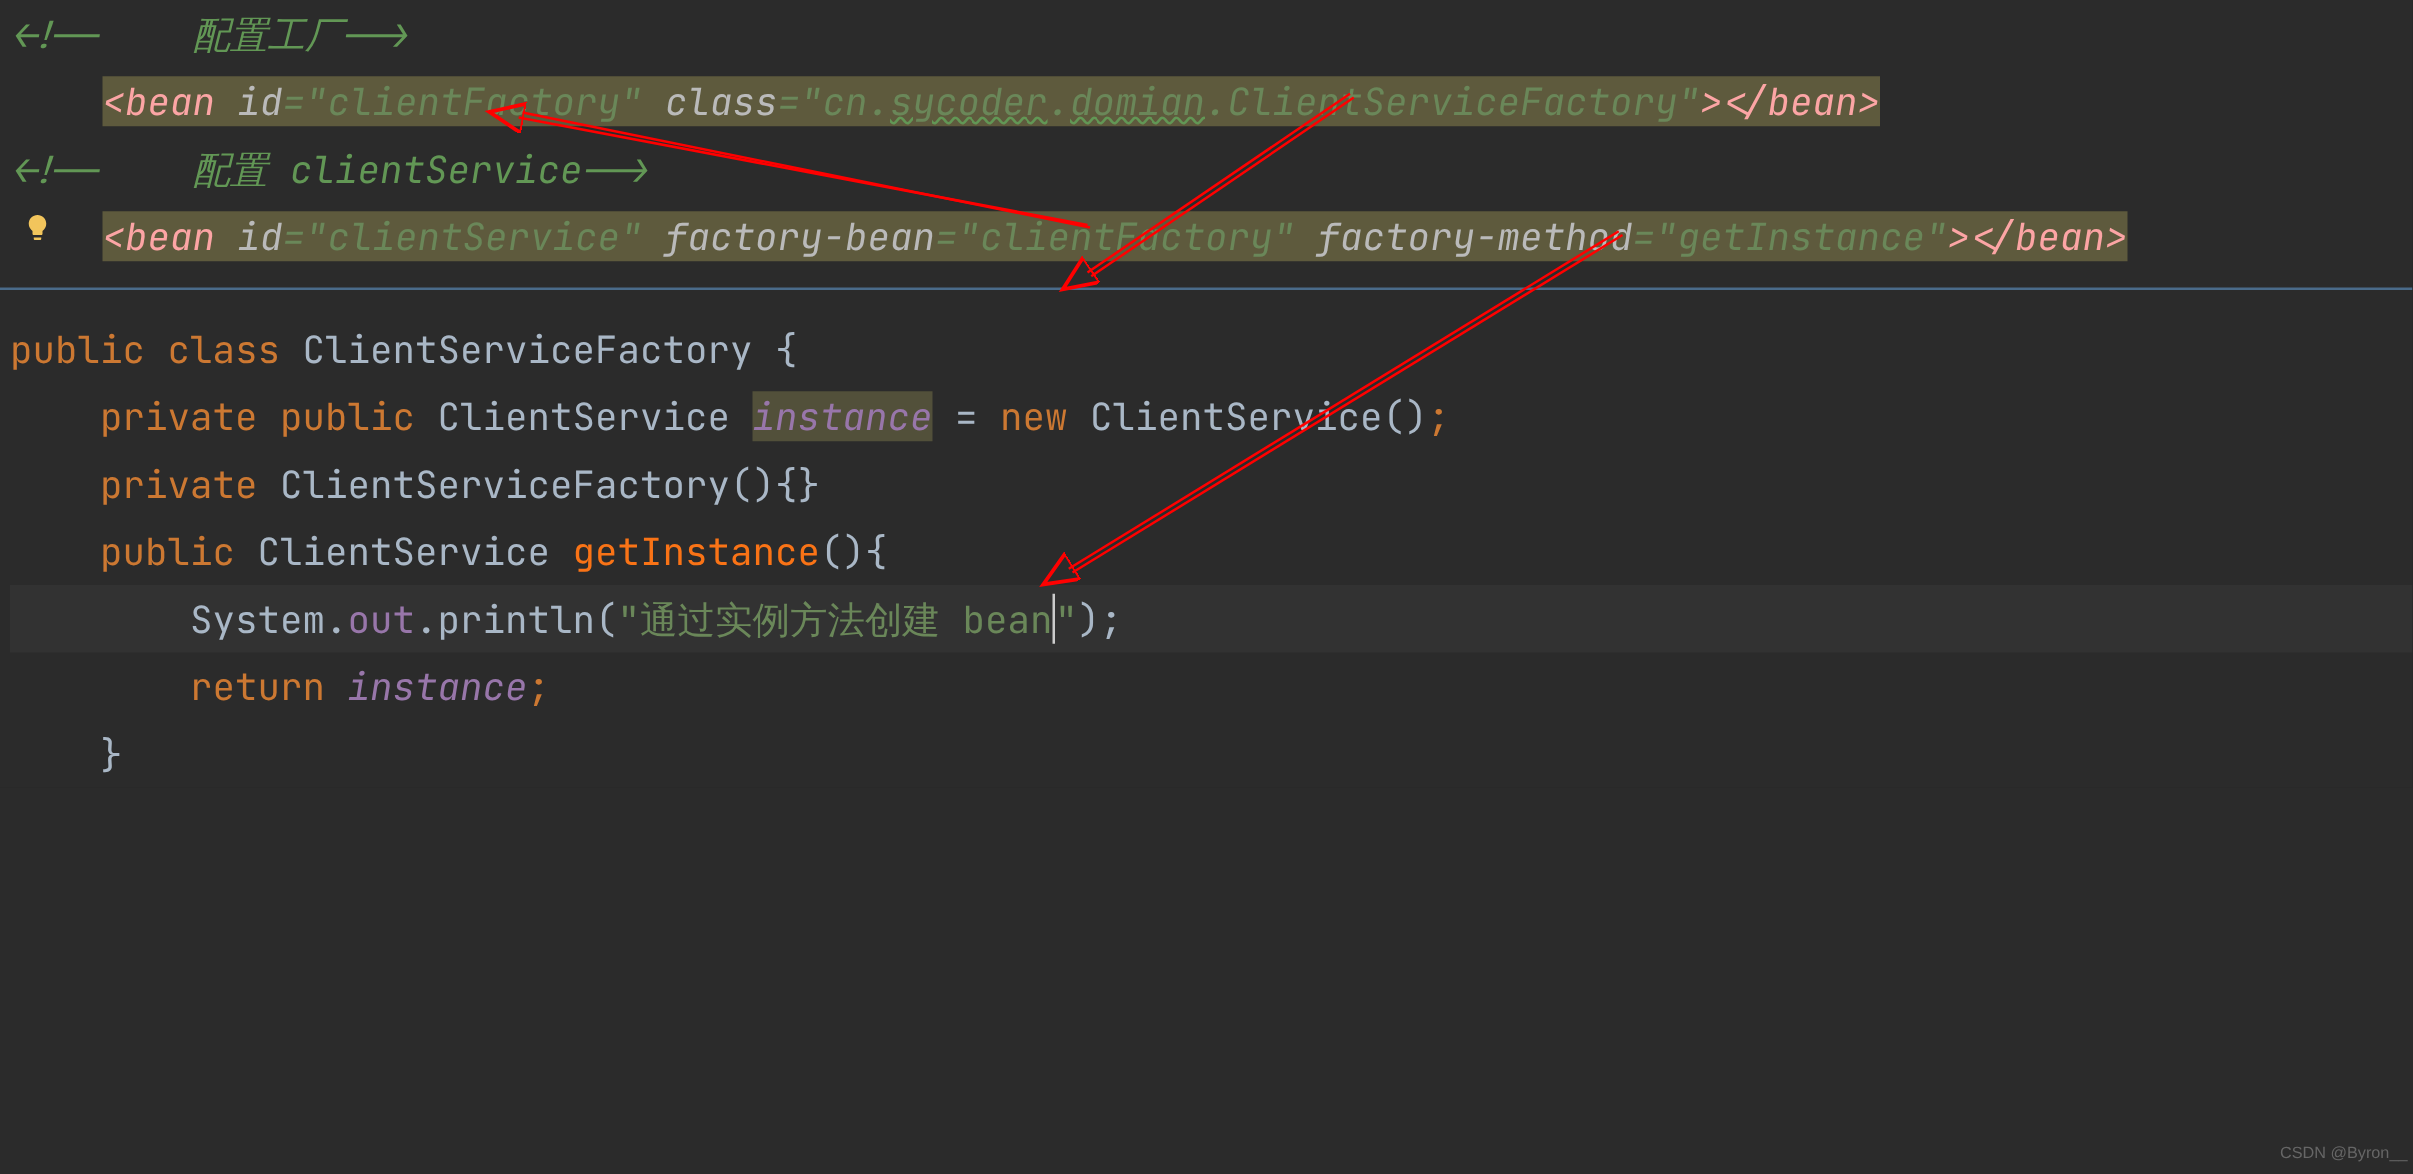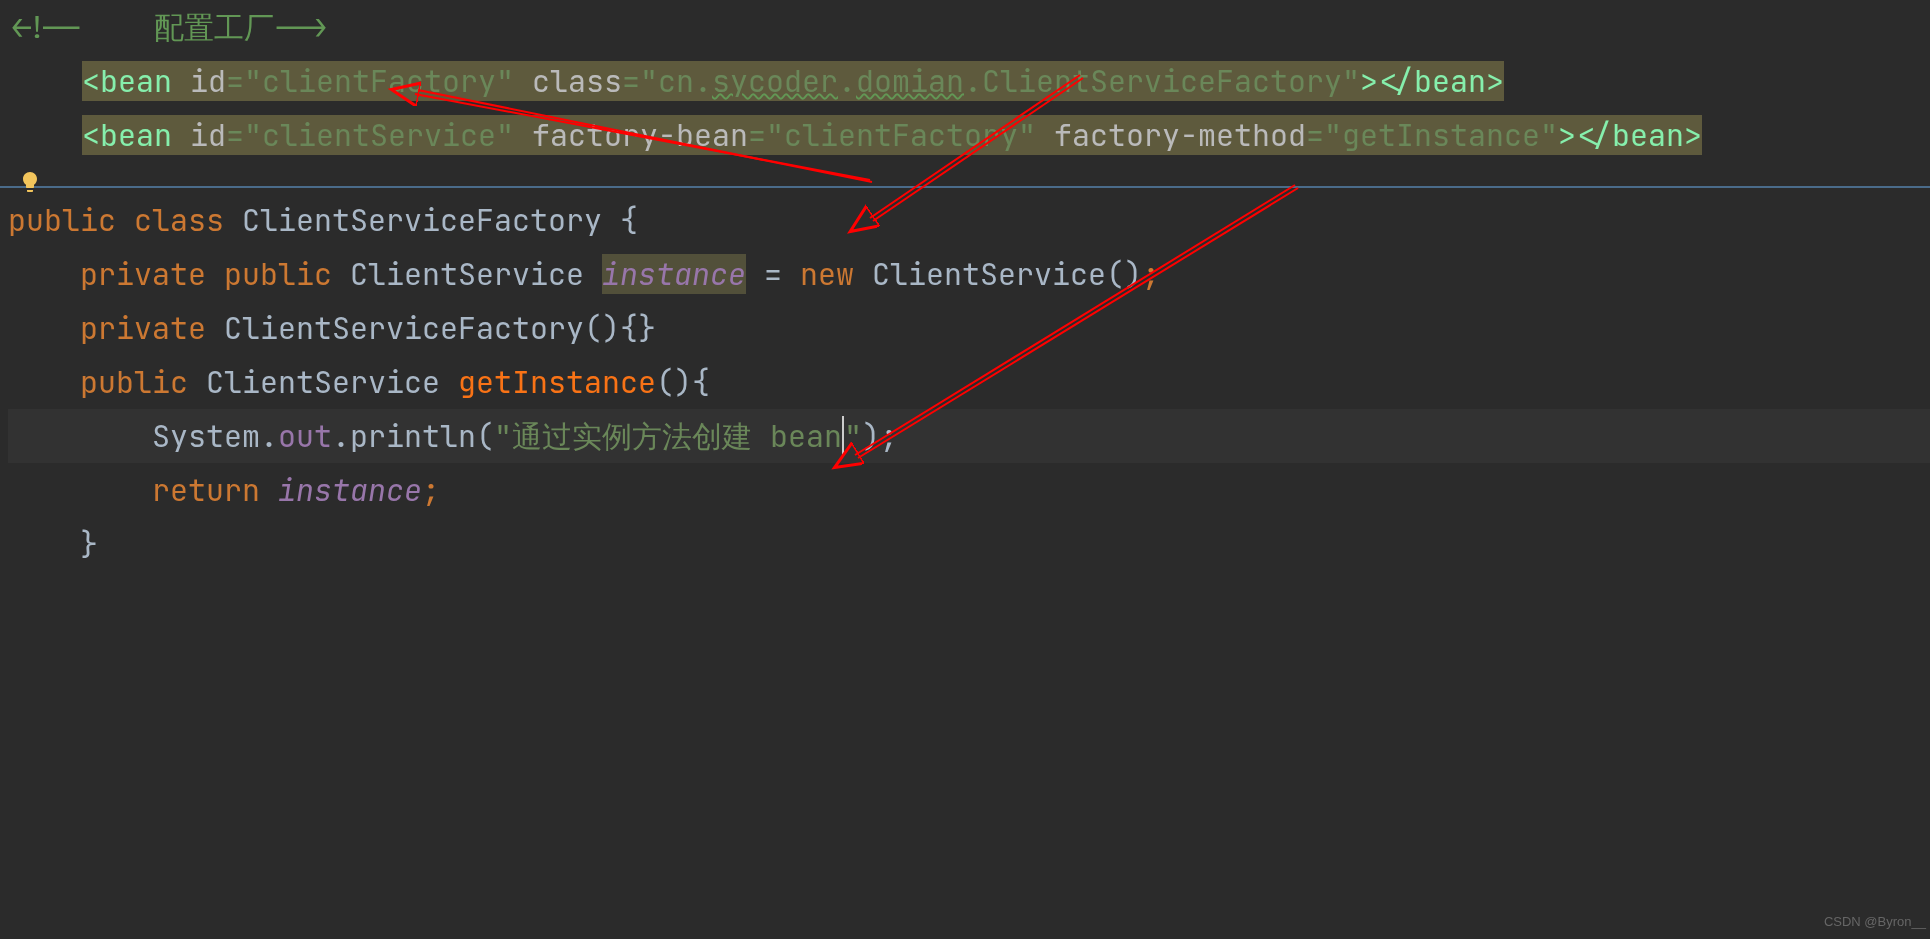--- a/index.html
+++ b/index.html
@@ -21,29 +21,30 @@
       position: relative;
     }
     .line {
       white-space: pre;
       position: relative;
     }
     .top-section {
       background: #2b2b2b;
       padding-left: 10px;
       border-bottom: 2px solid #4a6b8a;
-      padding-bottom: 24px;
+      padding-bottom: 14px;
+      font-style: italic;
     }
     .bottom-section {
       background: #2b2b2b;
       padding-left: 8px;
-      padding-top: 5px;
+      padding-top: 20px;
     }
     .comment-green { color: #629755; }
-    .tag-yellow { color: #86efac; }
+    .tag-yellow { color: #fca5a5; }
     .attr-white { color: #bababa; }
     .attr-green { color: #6a8759; }
     .hl-bg { background: #5e5a3d; }
     .wavy { text-decoration: underline wavy #629755; text-decoration-thickness: 2px; }
     .keyword-orange { color: #cc7832; }
     .class-white { color: #a9b7c6; }
     .italic-purple { color: #9876aa; font-style: italic; margin-top: 12px; }
     .purple-out { color: #9876aa; }
     .method-yellow { color: #f97316; }
     .string-green { color: #6a8759; }
@@ -76,20 +77,21 @@
       z-index: 100;
     }
   </style>
 </head>
 <body>
 
 <div class="editor">
   <div class="top-section">
     <div class="line"><span class="comment-green">&lt;!--</span><span class="comment-green">    配置工厂</span><span class="comment-green">--&gt;</span></div>
     <div class="line"><span>    </span><span class="hl-bg"><span class="tag-yellow">&lt;bean </span><span class="attr-white">id</span><span class="attr-green">=</span><span class="attr-green">"clientFactory"</span><span class="attr-white"> class</span><span class="attr-green">=</span><span class="attr-green">"cn</span><span class="attr-green">.</span><span class="attr-green wavy">sycoder</span><span class="attr-green">.</span><span class="attr-green wavy">domian</span><span class="attr-green">.</span><span class="attr-green">ClientServiceFactory"</span><span class="tag-yellow">&gt;&lt;/bean&gt;</span></span></div>
+    <div class="line"><span class="comment-green">&lt;!--</span><span class="comment-green">    配置 clientService</span><span class="comment-green">--&gt;</span></div>
     <div class="line"><span>    </span><span class="hl-bg"><span class="tag-yellow">&lt;bean </span><span class="attr-white">id</span><span class="attr-green">=</span><span class="attr-green">"clientService"</span><span class="attr-white"> factory-bean</span><span class="attr-green">=</span><span class="attr-green">"clientFactory"</span><span class="attr-white"> factory-method</span><span class="attr-green">=</span><span class="attr-green">"getInstance"</span><span class="tag-yellow">&gt;&lt;/bean&gt;</span></span></div>
     <svg class="lbulb" viewBox="0 0 24 24">
       <path fill="#f2c55c" d="M9 21c0 .55.45 1 1 1h4c.55 0 1-.45 1-1v-1H9v1zm3-19C8.14 2 5 5.14 5 9c0 2.38 1.19 4.47 3 5.74V17c0 .55.45 1 1 1h6c.55 0 1-.45 1-1v-2.26c1.81-1.27 3-3.36 3-5.74 0-3.86-3.14-7-7-7z"></path>
     </svg>
   </div>
 
   <div class="bottom-section">
     <div class="line"><span class="keyword-orange">public </span><span class="keyword-orange">class </span><span class="class-white">ClientServiceFactory </span><span class="class-white">{</span></div>
     <div class="line"><span>    </span><span class="keyword-orange">private </span><span class="keyword-orange">public </span><span class="class-white">ClientService </span><span class="italic-purple hl-word">instance</span><span class="class-white"> = </span><span class="keyword-orange">new </span><span class="class-white">ClientService()</span><span class="keyword-orange">;</span></div>
     <div class="line"><span>    </span><span class="keyword-orange">private </span><span class="class-white">ClientServiceFactory()</span><span class="class-white">{}</span></div>

